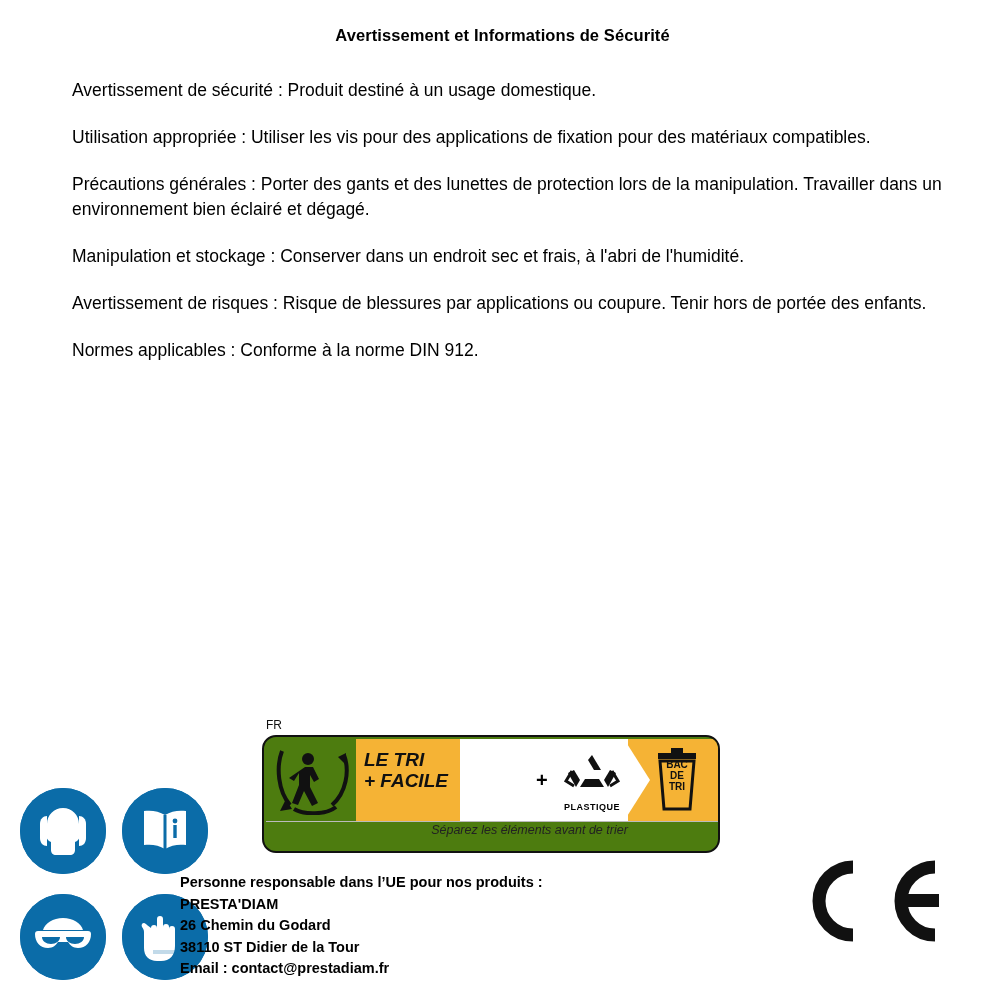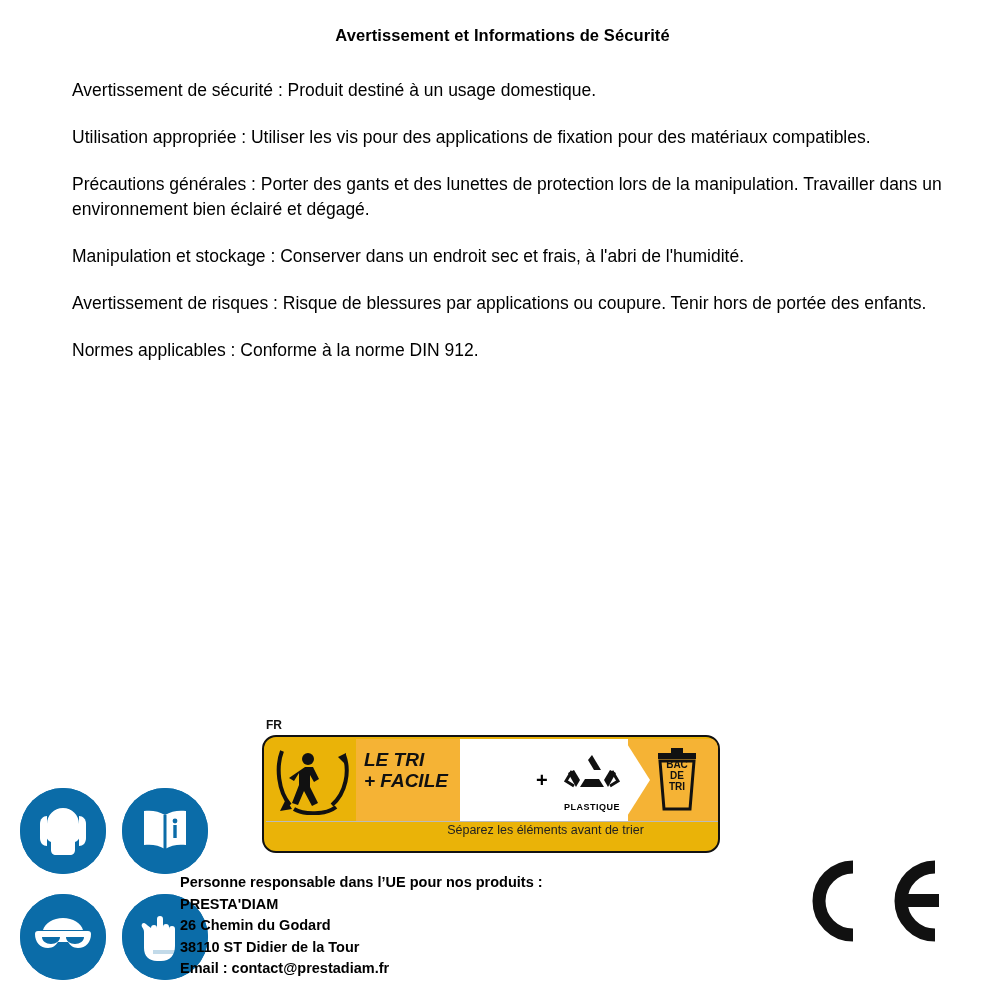--- a/index.html
+++ b/index.html
@@ -68,31 +68,31 @@
     left: 262px;
     top: 735px;
     width: 460px;
     height: 120px;
   }
   .tri-fr {
     position: absolute;
     left: 4px;
     top: -17px;
     font-size: 12px;
-    font-weight: bold;
+    font-weight: normal;
     color: #111;
   }
   .tri-box {
     position: absolute;
     left: 0; top: 0;
     width: 458px;
     height: 118px;
     border: 2px solid #111;
     border-radius: 14px;
-    background: #eab308;
+    background: #4d7c0f;
     overflow: hidden;
     box-sizing: border-box;
   }
   .tri-yellow {
     position: absolute;
     left: 92px;
     top: 2px;
     width: 364px;
     height: 82px;
     background: #f5b335;
@@ -172,22 +172,22 @@
     line-height: 11px;
     color: #111;
   }
   .tri-footer {
     position: absolute;
     left: 0;
     top: 86px;
     width: 531px;
     text-align: center;
     font-size: 12.5px;
+    font-style: italic;
     color: #222;
-    padding-left: 16px;
   }
   .tri-divider {
     position: absolute;
     left: 2px;
     top: 84px;
     width: 454px;
     height: 1px;
     background: #bbb;
   }
 

